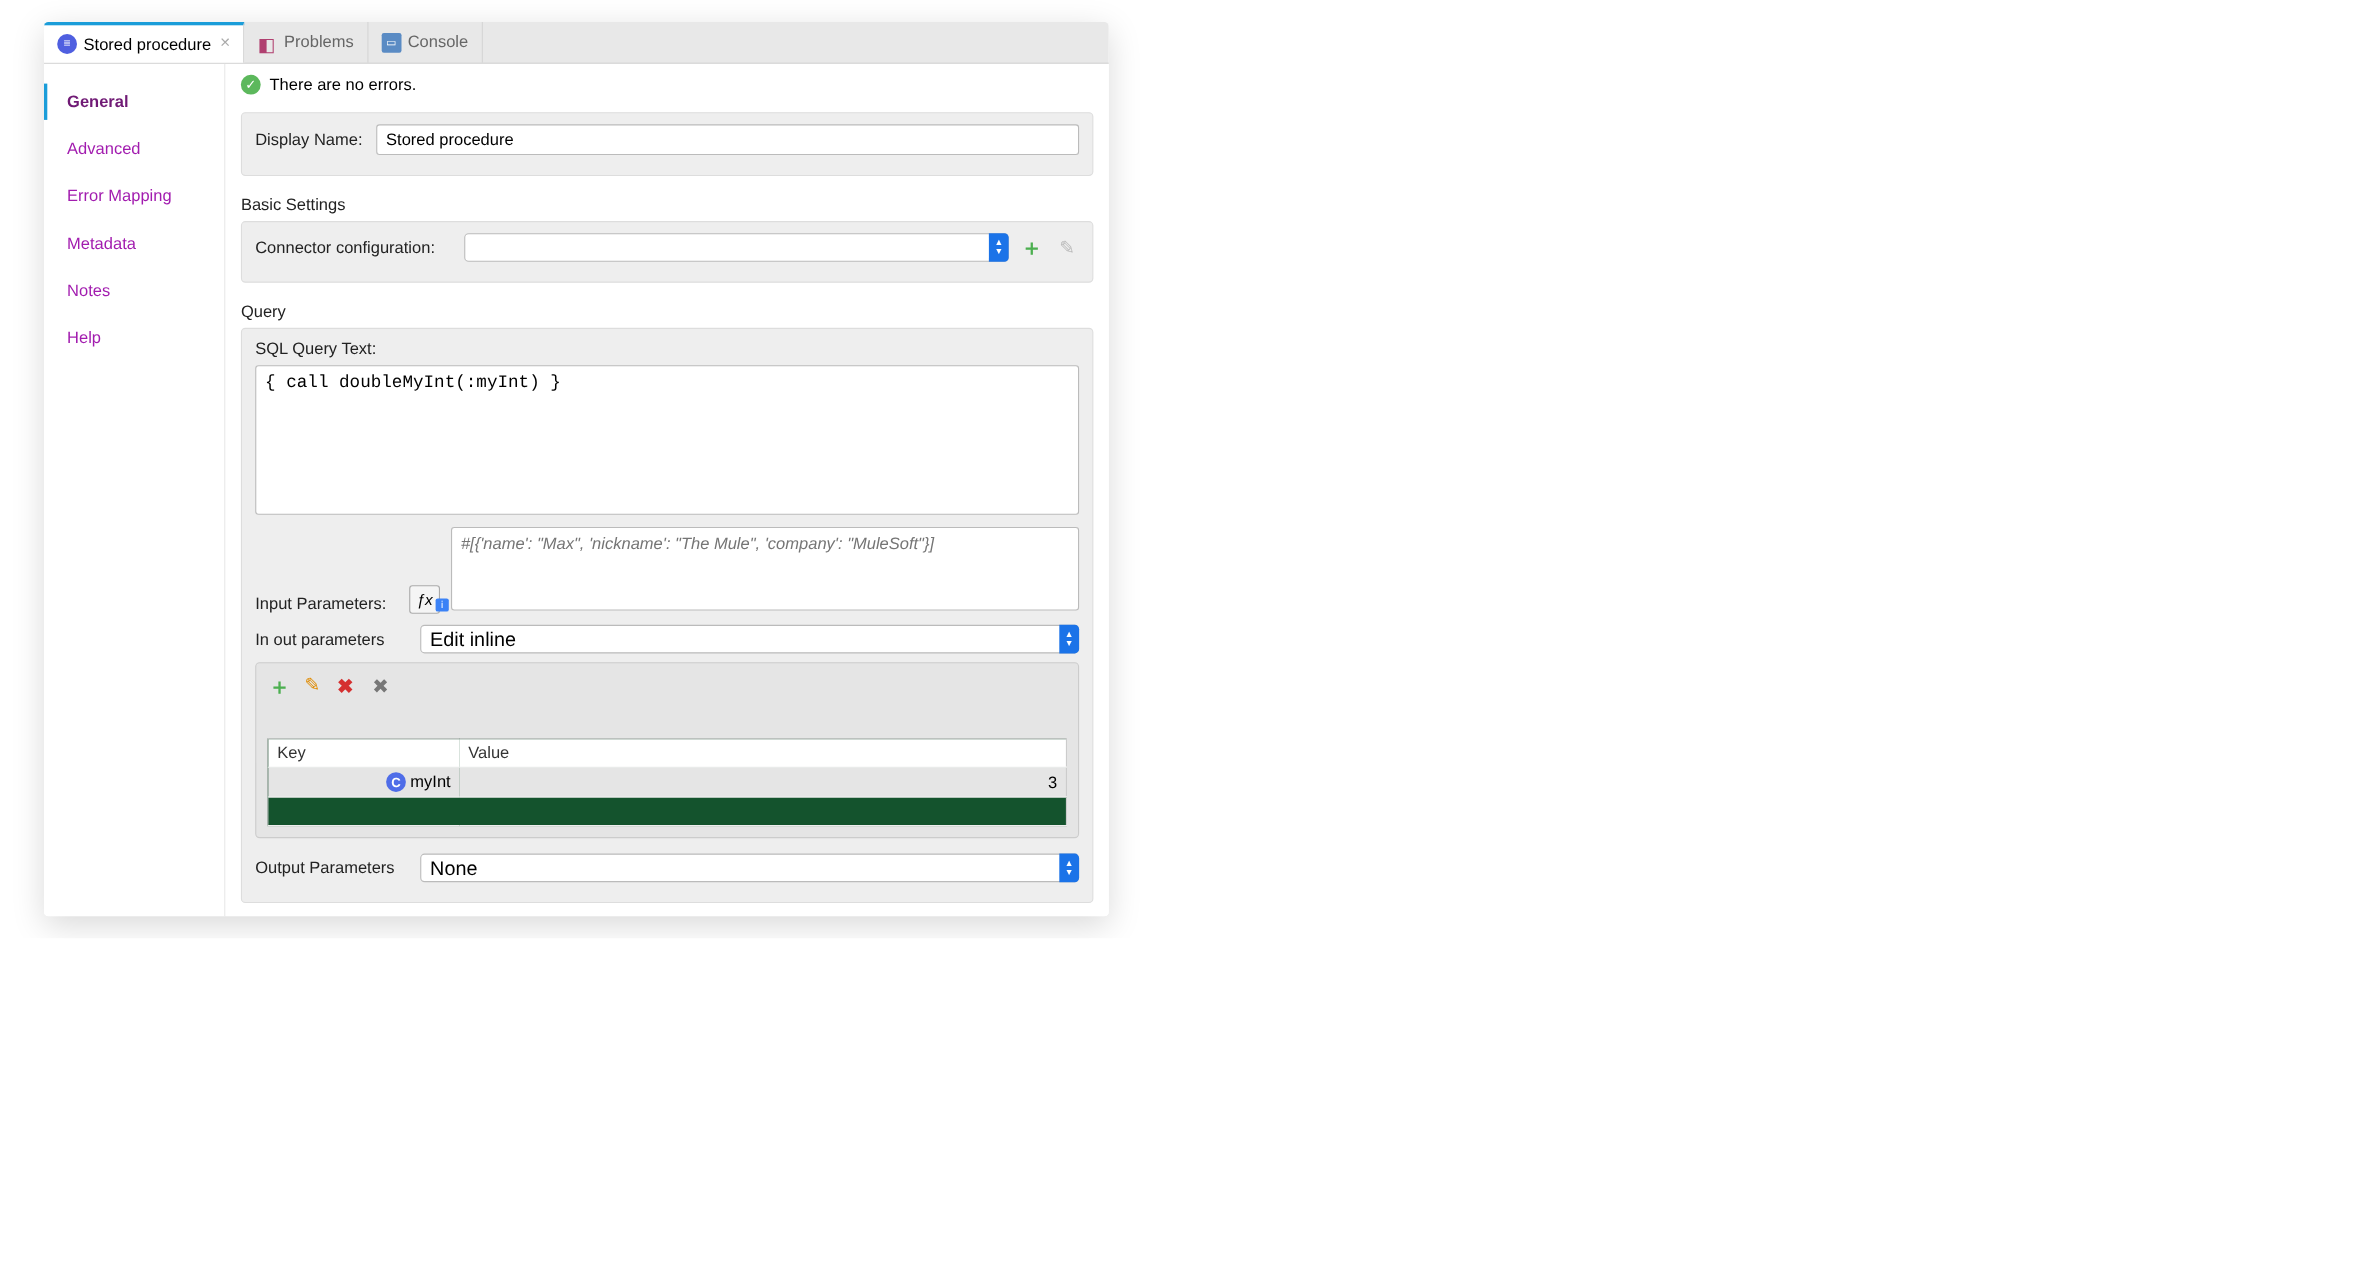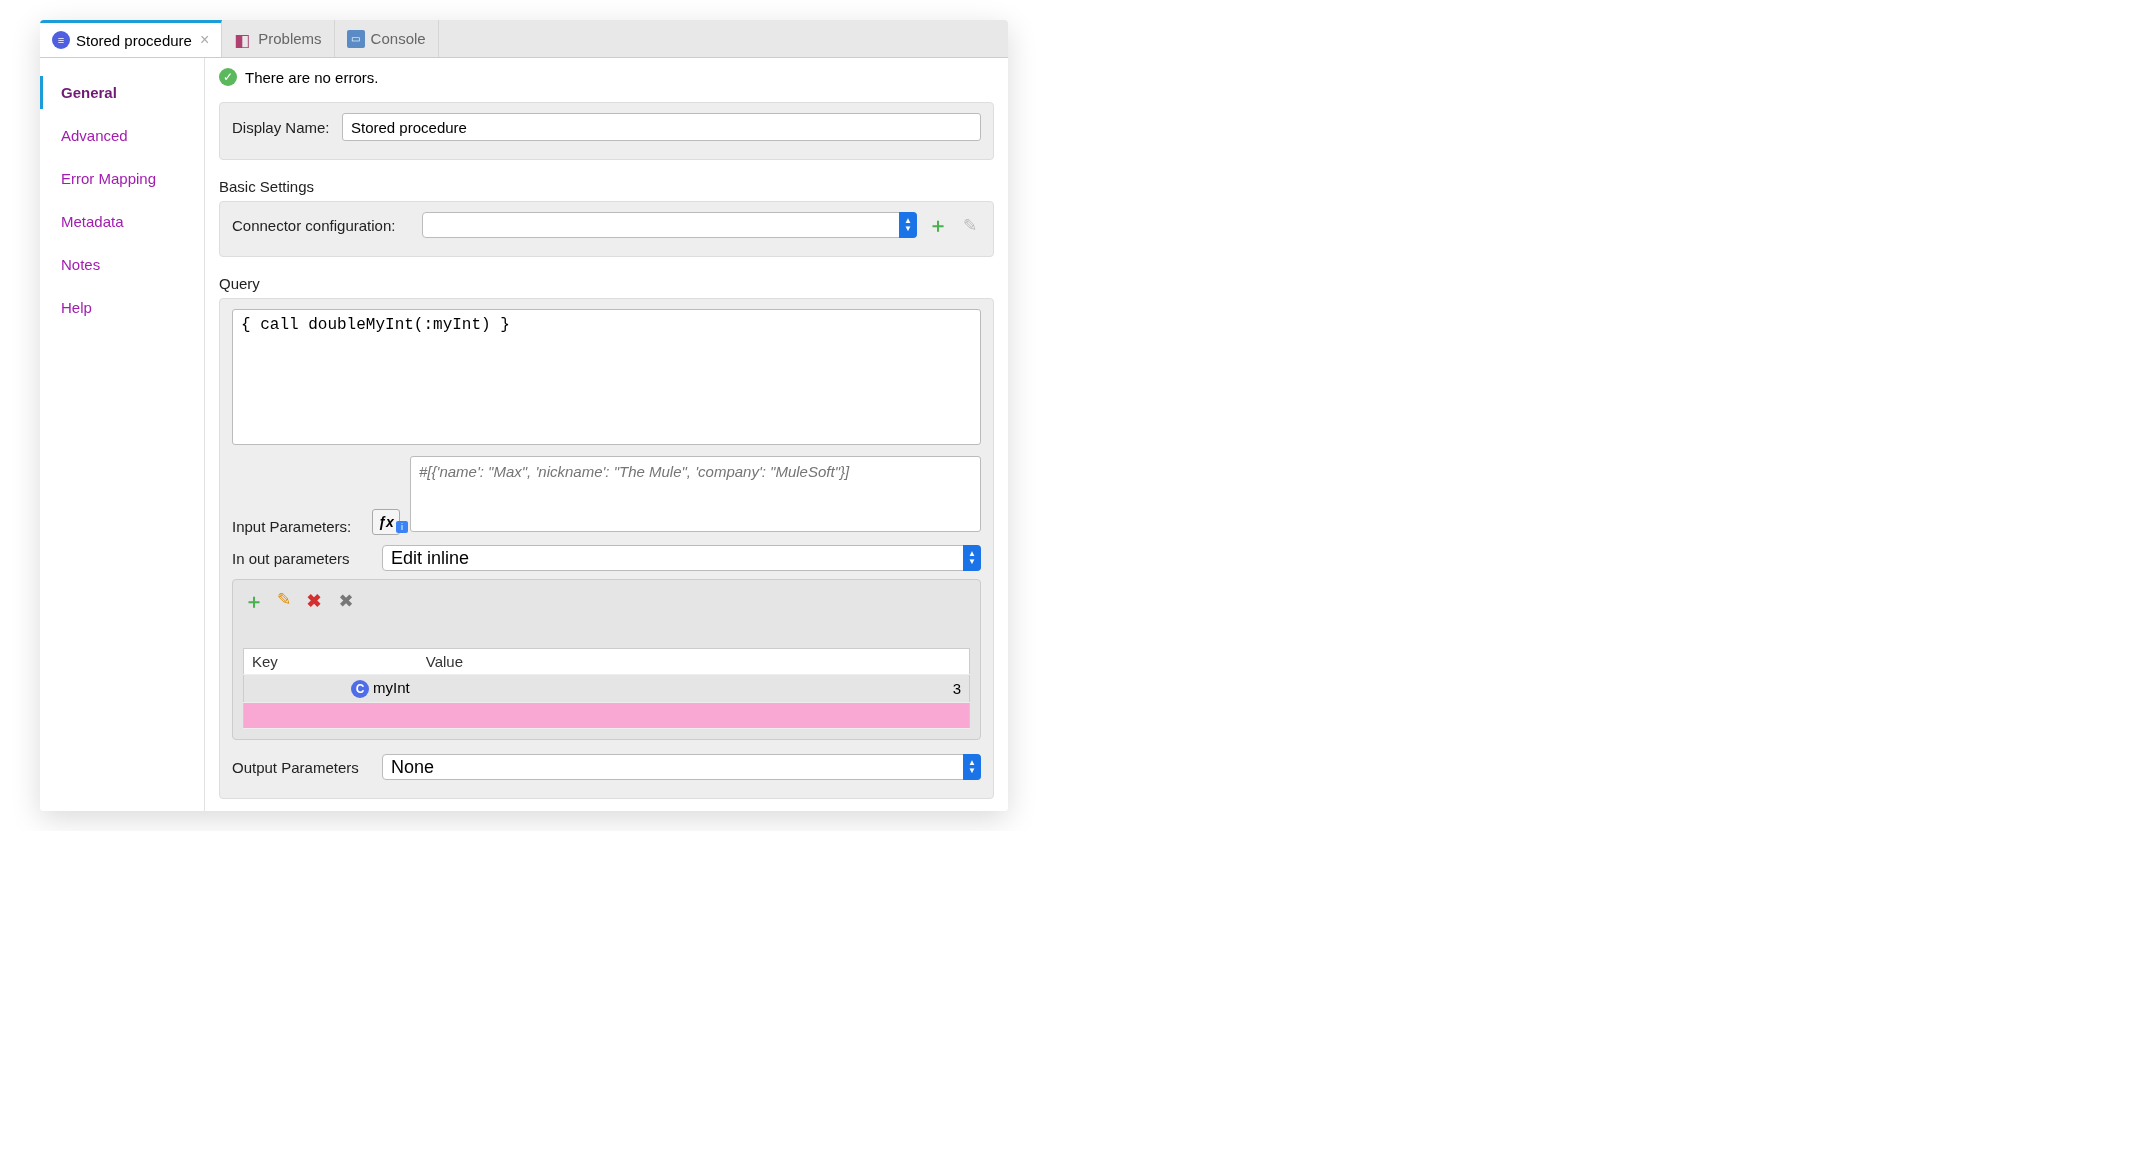--- a/index.html
+++ b/index.html
@@ -162,37 +162,37 @@
   font-family: -apple-system, Arial, sans-serif;
   font-style: italic;
   color: #888;
   font-size: 15px;
 }
 .fx-btn {
   width: 28px; height: 26px;
   border: 1px solid #aaa;
   background: #f5f5f5;
   display: flex; align-items: center; justify-content: center;
-  font-style: italic; font-weight: 700;
+  font-style: italic; font-weight: 400;
   cursor: pointer;
   border-radius: 3px;
 }
 .inner-panel {
   background: #e5e5e5;
   border: 1px solid #ccc;
   border-radius: 4px;
   padding: 10px;
   margin-top: 8px;
 }
 .toolbar-row {
   display: flex; gap: 10px; margin-bottom: 8px;
 }
 .table {
   width: 100%;
-  background: #f9a8d4;
+  background: #14532d;
   border: 1px solid #ccc;
   border-collapse: collapse;
   font-size: 15px;
   margin-top: 36px;
 }
 .table th, .table td {
   text-align: left;
   padding: 4px 8px;
   border-bottom: 1px solid #eee;
 }
@@ -285,20 +285,21 @@
             </div>
             <span class="icon-btn plus-green">＋</span>
             <span class="icon-btn edit-disabled">✎</span>
           </div>
         </div>
       </div>
 
       <div class="section">
         <div class="section-title">Query</div>
         <div class="panel">
+          <div class="form-label" style="margin-bottom:6px">SQL Query Text:</div>
           <textarea class="textarea sql-box" style="">{ call doubleMyInt(:myInt) }</textarea>
 
           <div class="form-row" style="margin-top:8px;align-items:flex-end">
             <span class="form-label" style="min-width:130px">Input Parameters:</span>
             <div class="fx-btn">ƒx</div>
             <div style="flex:1;position:relative">
               <span class="info-badge">i</span>
               <textarea class="textarea input-params-box" placeholder="#[{'name': &quot;Max&quot;, 'nickname': &quot;The Mule&quot;, 'company': &quot;MuleSoft&quot;}]" style=""></textarea>
             </div>
           </div>

